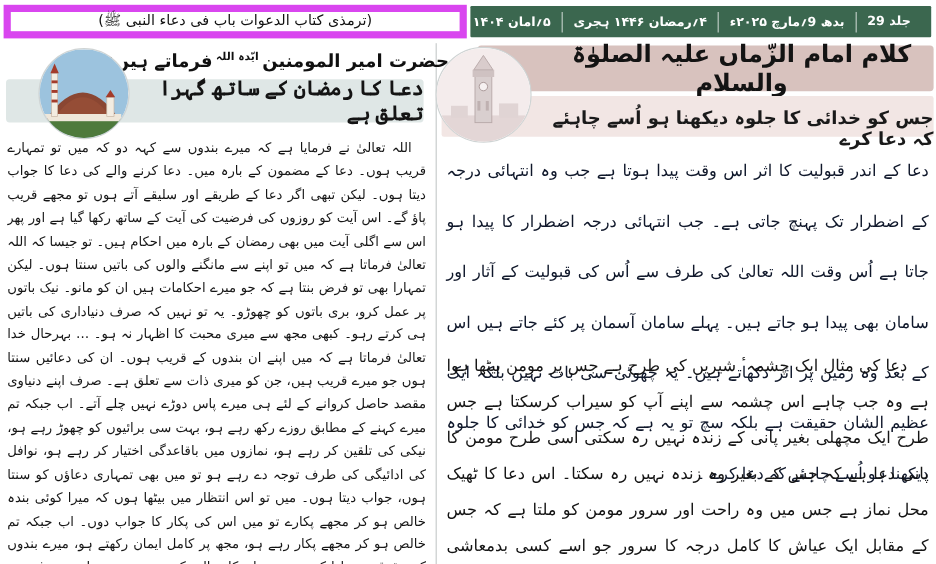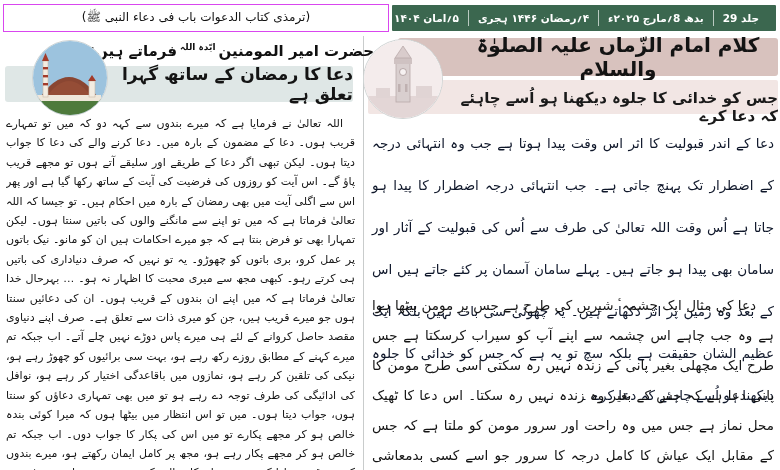--- a/index.html
+++ b/index.html
@@ -16,21 +16,21 @@
     background:#3b674f; color:#ffffff;
     display:flex; flex-direction:row; align-items:center;
     direction:rtl; font-size:10.5px; font-weight:bold;
     padding:0 8px; border-radius:1px;
   }
   .topbar-green .seg { white-space:nowrap; padding:2px 9px; }
   .topbar-green .seg + .seg { border-right:1px solid rgba(255,255,255,.65); }
   .topbar-green .seg.grow { flex:1; text-align:center; }
   .ref-box {
     position:absolute; left:3px; top:4px; width:386px; height:28px;
-    background:#ffffff; border:1px solid #d946ef;
+    background:#ffffff; border:6px solid #d946ef;
     display:flex; align-items:center; justify-content:center;
     direction:rtl; font-size:12px; color:#111;
   }
   
   .v-divider {
     position:absolute; left:363px; top:36px; width:1px; height:434px;
     background:#c9cccc;
   }
   
   .right-col { position:absolute; left:368px; top:36px; width:410px; height:434px; direction:rtl; }
@@ -68,38 +68,38 @@
   .left-col { position:absolute; left:4px; top:36px; width:355px; height:434px; direction:rtl; }
   .l-title {
     position:absolute; top:2px; right:10px; left:110px; height:26px;
     display:flex; align-items:center; justify-content:center;
     font-size:15px; font-weight:bold; color:#101010; white-space:nowrap;
   }
   .l-title .small { font-size:9px; font-weight:bold; margin:0 3px; position:relative; top:-4px; }
   .l-sub-band {
     position:absolute; top:30px; right:6px; left:1px; height:36px;
     background:#dfe7e6; border-radius:3px;
-    display:flex; align-items:center; justify-content:center;
+    display:flex; align-items:center; justify-content:center;font-family:Liberation Serif, serif;
   }
   .l-sub { font-size:17px; font-weight:bold; color:#141414; padding-left:95px; }
   .l-photo { left:28px; top:4px; width:76px; height:76px; }
   .l-body {
     position:absolute; top:78px; right:4px; left:2px; height:356px; overflow:hidden;
     font-size:11px; line-height:19.4px; text-align:justify; color:#161616;
     text-indent:12px;
   }
 </style>
 </head>
 <body>
 
 <div class="page">
 
   <div class="topbar-green">
     <span class="seg">جلد 29</span>
-    <span class="seg grow">بدھ 8؍مارچ ۲۰۲۵ء</span>
+    <span class="seg grow">بدھ 9؍مارچ ۲۰۲۵ء</span>
     <span class="seg grow">۴؍رمضان ۱۴۴۶ ہجری</span>
     <span class="seg grow">۵؍امان ۱۴۰۴ ہجری شمسی</span>
     <span class="seg">شمارہ ۵۵</span>
   </div>
 
   <div class="ref-box">
     <span>(ترمذی کتاب الدعوات باب فی دعاء النبی ﷺ)</span>
   </div>
 
   <div class="v-divider"></div>

